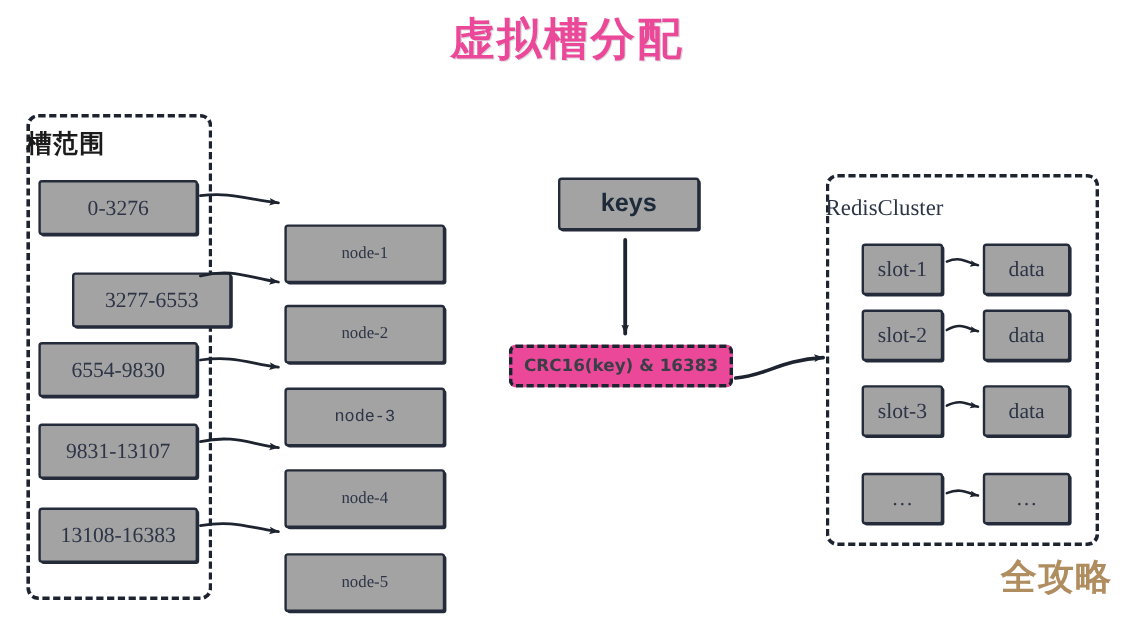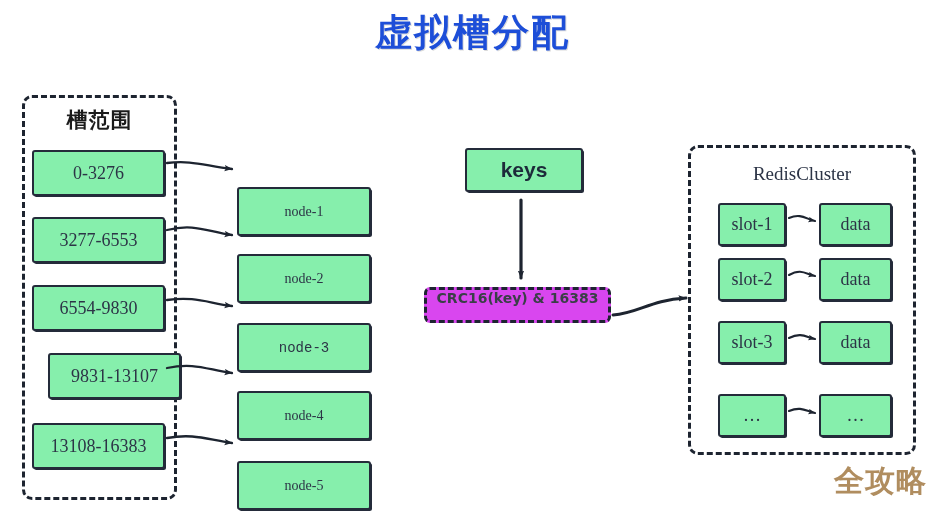--- a/index.html
+++ b/index.html
@@ -20,48 +20,48 @@
   #diagram-title {
     position: absolute;
     top: 8px;
     left: 0;
     width: 945px;
     text-align: center;
     font-family: "DejaVu Sans", "Liberation Sans", sans-serif;
     font-weight: bold;
     font-size: 37px;
     letter-spacing: 2px;
-    color: #1d4ed8;
+    color: #ec4899;
     text-shadow: 1px 1px 0 rgba(150,150,150,0.35);
   }
 
   
   .hbox {
     position: absolute;
-    background: #86efac;
+    background: #a3a3a3;
     border: 2.5px solid #242b3a;
     border-radius: 3px;
     display: flex;
     align-items: center;
     justify-content: center;
     color: #2c3446;
     box-shadow: 1.5px 1.5px 0 -0.5px #242b3a;
   }
 
   
   .dpanel {
     position: absolute;
     border: 3px dashed #1d2430;
     border-radius: 10px;
     background: transparent;
   }
 
   .panel-label {
     position: absolute;
-    text-align: center;
+    text-align: left;
     color: #1b1b1b;
   }
 
   
   #slot-range-panel { left: 22px; top: 95px; width: 155px; height: 405px; }
 
   #slot-range-title {
     left: 22px; top: 106px; width: 155px;
     font-family: "DejaVu Sans", "Liberation Sans", sans-serif;
     font-weight: bold;
@@ -69,23 +69,23 @@
     letter-spacing: 1px;
   }
 
   .slot-box {
     left: 32px;
     width: 133px;
     height: 46px;
     font-size: 18px;
   }
   .slot-box.r0 { top: 150px; }
-  .slot-box.r1 { top: 217px; }
+  .slot-box.r1 { top: 227px; margin-left: 28px; }
   .slot-box.r2 { top: 285px; }
-  .slot-box.r3 { top: 353px; margin-left: 16px; }
+  .slot-box.r3 { top: 353px; }
   .slot-box.r4 { top: 423px; }
 
   .node-box {
     left: 237px;
     width: 134px;
     height: 49px;
     font-size: 14px;
     margin-top: 38px;
   }
   .node-box.r0 { top: 149px; }
@@ -104,27 +104,27 @@
     color: #1d2a3a;
   }
 
   #crc-box {
     position: absolute;
     left: 424px; top: 287px;
     width: 187px; height: 36px;
     border: 3px dashed #1d2430;
     border-radius: 6px;
     display: flex;
-    align-items: flex-start;
+    align-items: center;
     justify-content: center;
     font-family: "DejaVu Sans", "Liberation Sans", sans-serif;
     font-weight: bold;
     font-size: 14px;
     color: #3a3f47;
-    background: #d946ef;
+    background: #ec4899;
   }
 
   
   #redis-cluster-panel { left: 688px; top: 145px; width: 228px; height: 310px; }
 
   #redis-cluster-title {
     left: 688px; top: 163px; width: 228px;
     font-size: 19px;
     color: #2c3446;
   }

